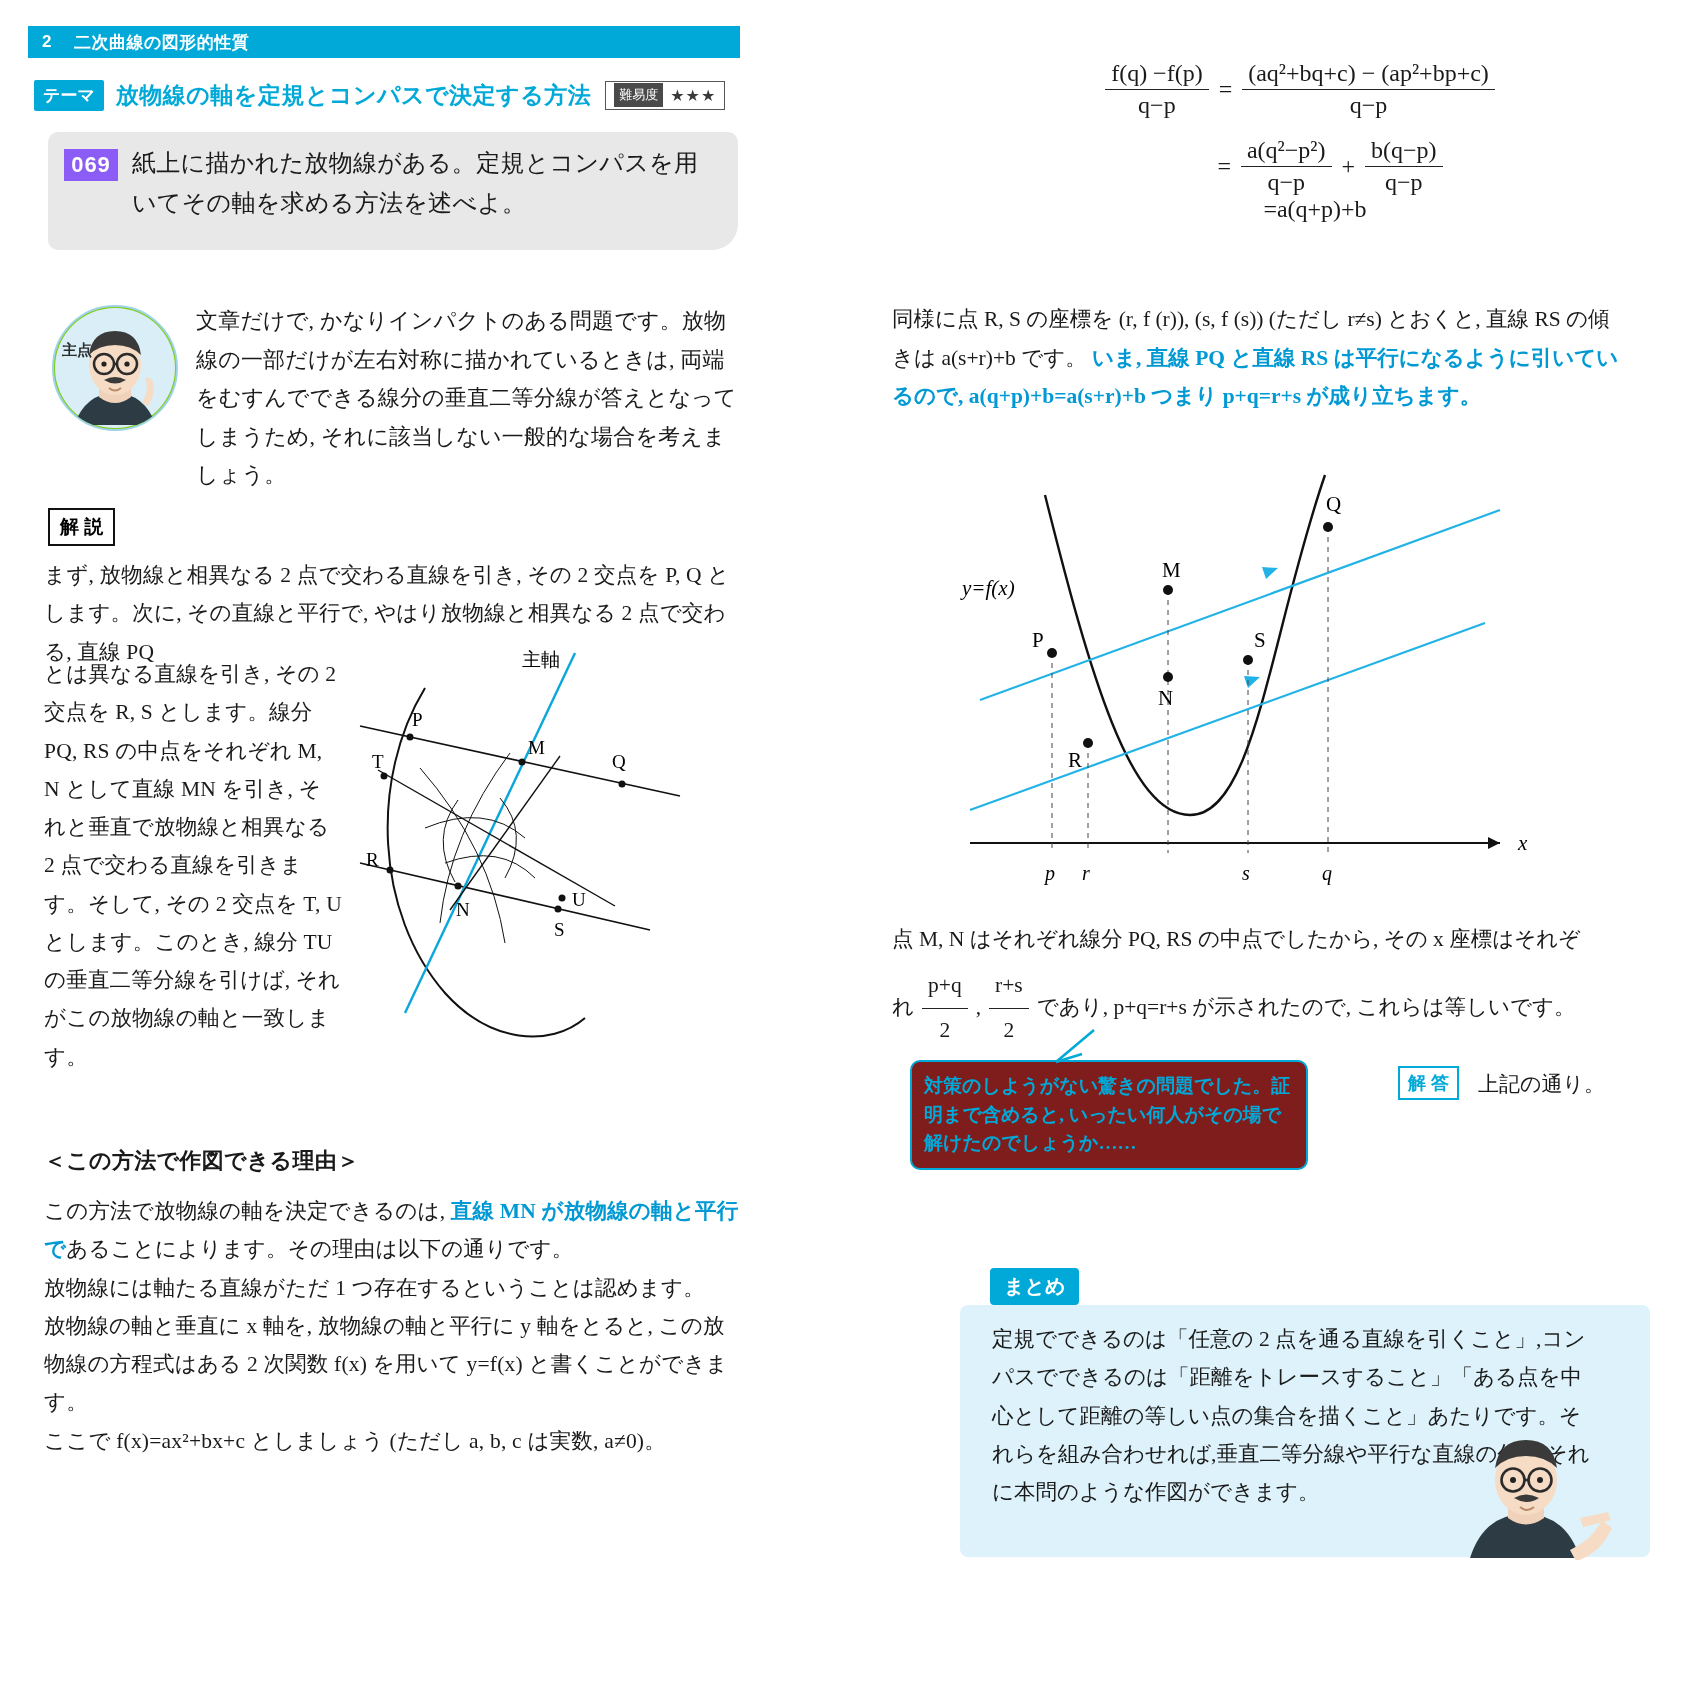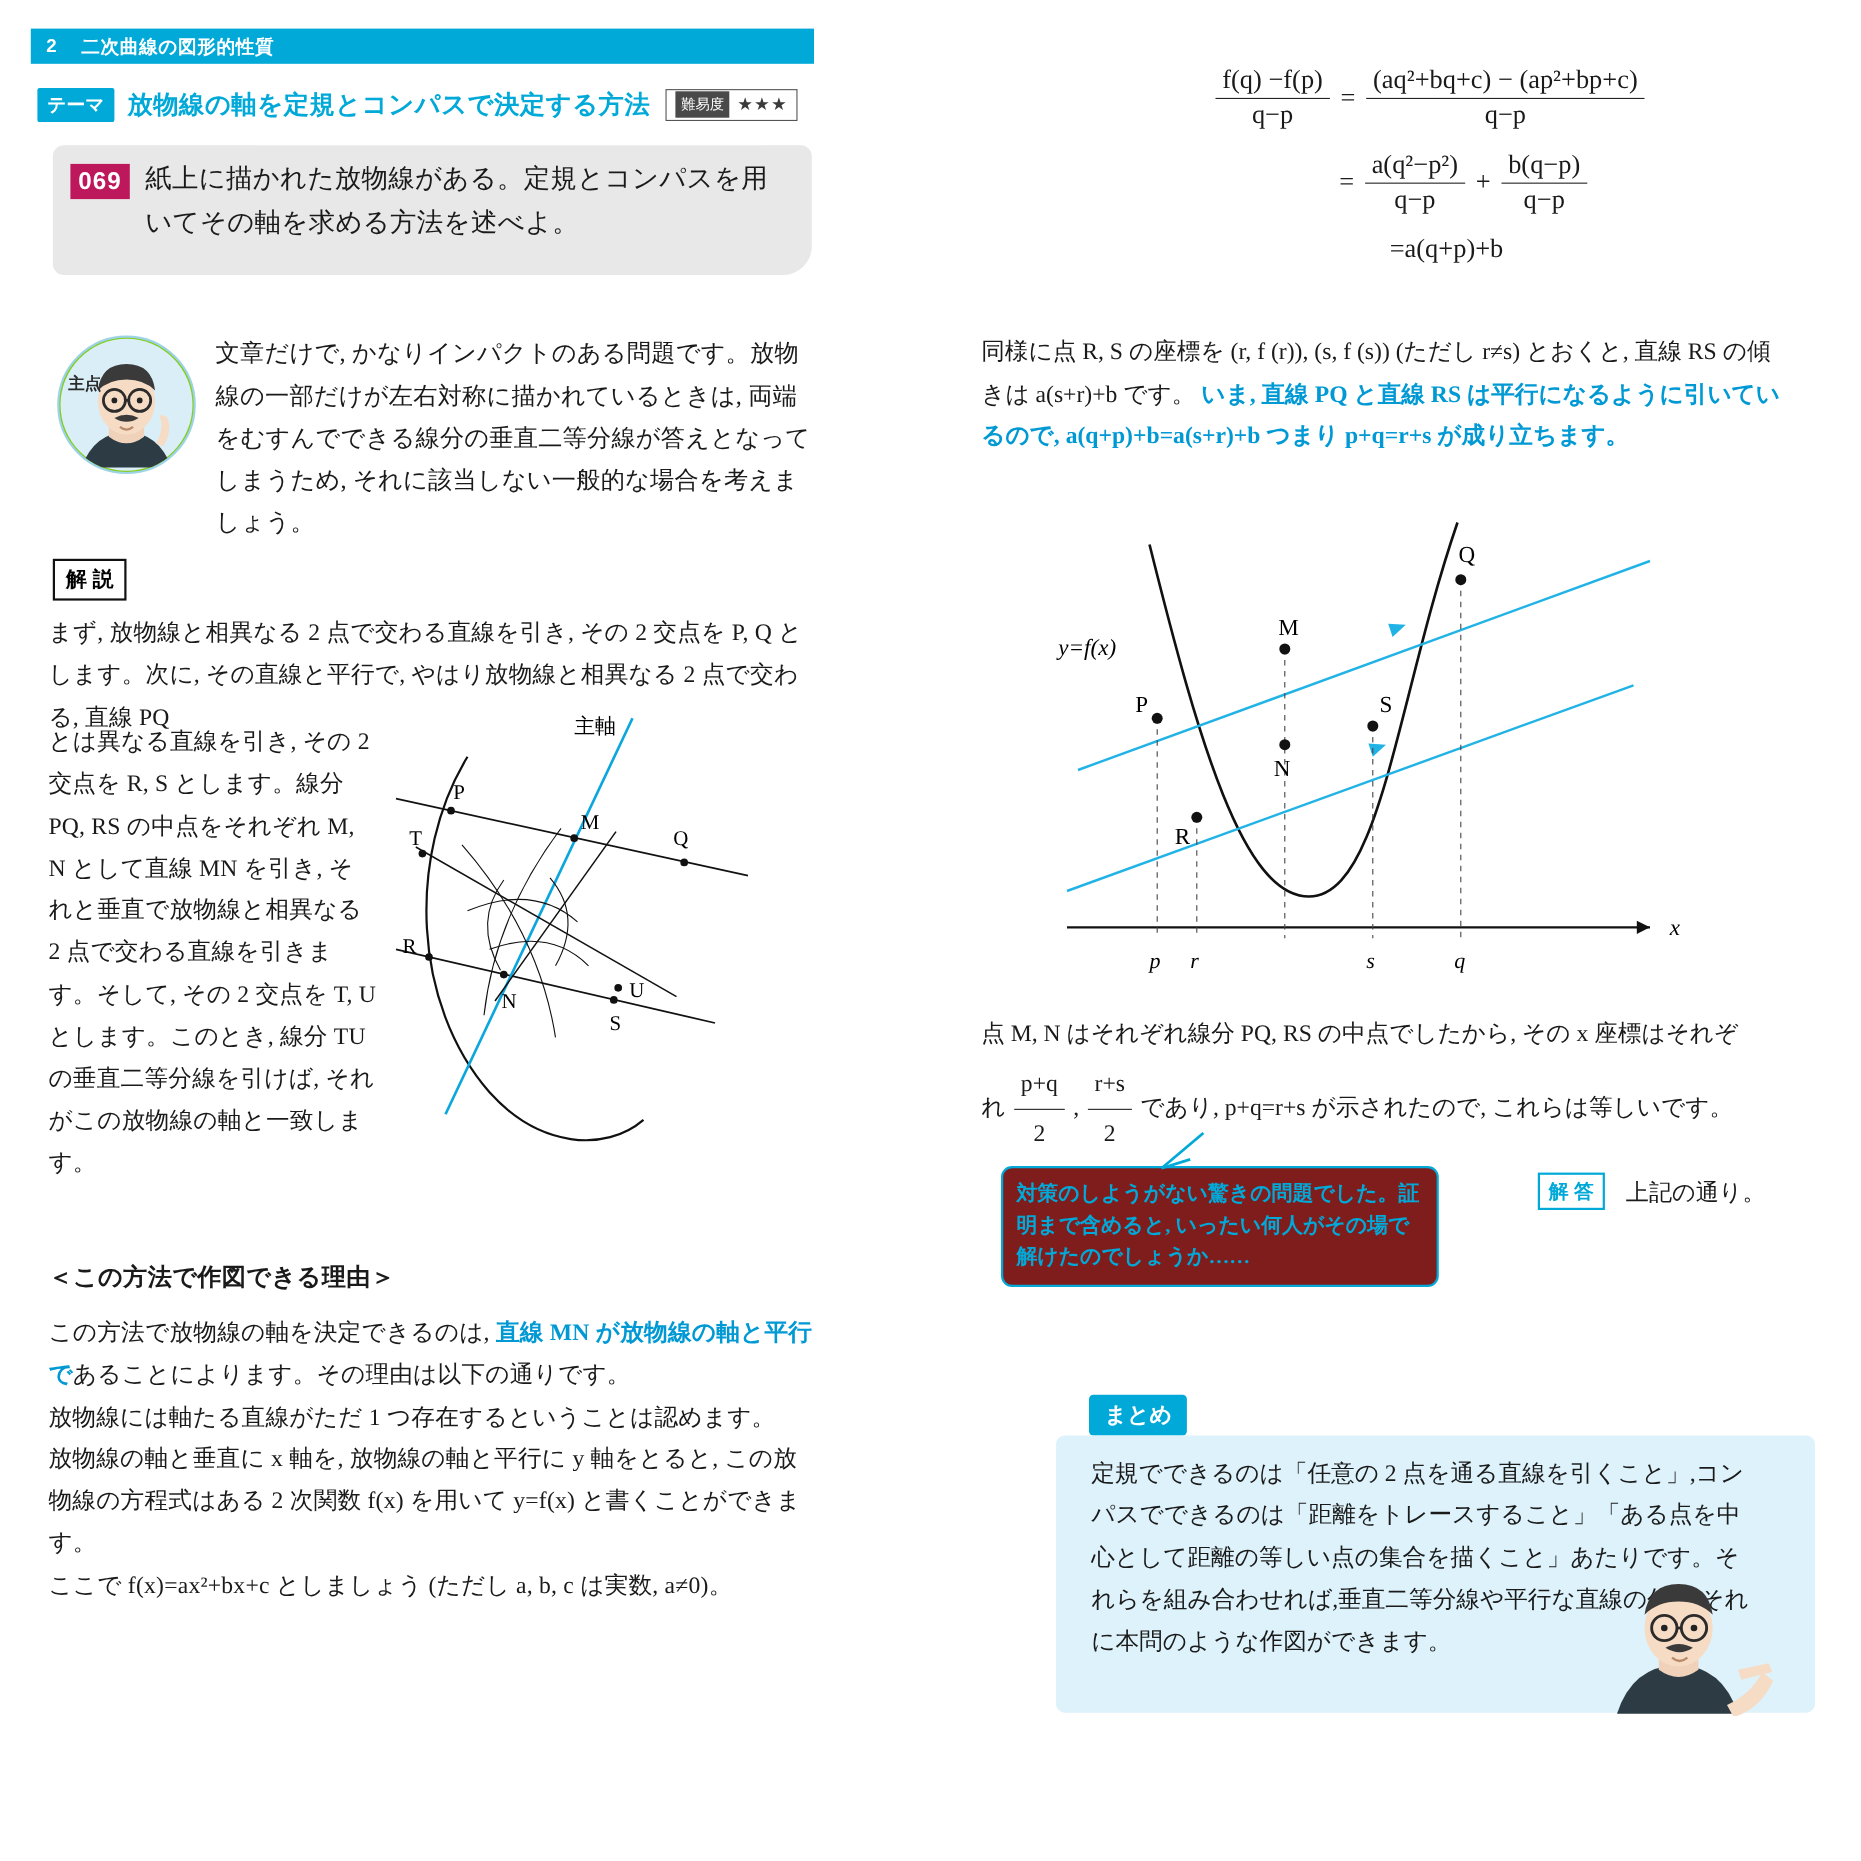--- a/index.html
+++ b/index.html
@@ -42,21 +42,21 @@
     font-size:13px;padding:3px 5px;margin-right:7px;
   }
   .stars{color:#3a3a3a;font-size:16px;letter-spacing:1px;}
   
   .prob-box{
     position:absolute;left:48px;top:132px;width:690px;height:118px;
     background:#e8e8e8;border-radius:10px 10px 26px 10px;
   }
   .prob-num{
     position:absolute;left:16px;top:17px;width:54px;height:32px;
-    background:#be185d;color:#fff;font-family:"Liberation Sans",sans-serif;
+    background:#8b5cf6;color:#fff;font-family:"Liberation Sans",sans-serif;
     font-size:22px;font-weight:bold;display:flex;align-items:center;justify-content:center;
     letter-spacing:1px;
   }
   .prob-text{
     position:absolute;left:84px;top:12px;width:584px;
     font-size:24px;line-height:1.65;letter-spacing:.3px;
   }
   
   .mascot{
     position:absolute;left:52px;top:305px;width:122px;height:122px;border-radius:50%;
@@ -244,21 +244,21 @@
       <span class="frac">
         <span class="top">a(q²−p²)</span>
         <span class="bot">q−p</span>
       </span>
       <span>+</span>
       <span class="frac">
         <span class="top">b(q−p)</span>
         <span class="bot">q−p</span>
       </span>
     </div>
-    <div style="font-size:24px;margin-top:18px;padding-left:30px;">=a(q+p)+b</div>
+    <div style="font-size:24px;padding-left:30px;">=a(q+p)+b</div>
   </div>
 
   <div class="rt1">
     <span>同様に点 R, S の座標を (r, f (r)), (s, f (s)) (ただし r≠s) とおくと, 直線 RS の傾きは a(s+r)+b です。</span>
     <span class="hl">いま, 直線 PQ と直線 RS は平行になるように引いているので, a(q+p)+b=a(s+r)+b つまり p+q=r+s が成り立ちます。</span>
   </div>
 
   <div class="fig2">
     <svg width="620" height="450" viewBox="0 0 620 450">
 

